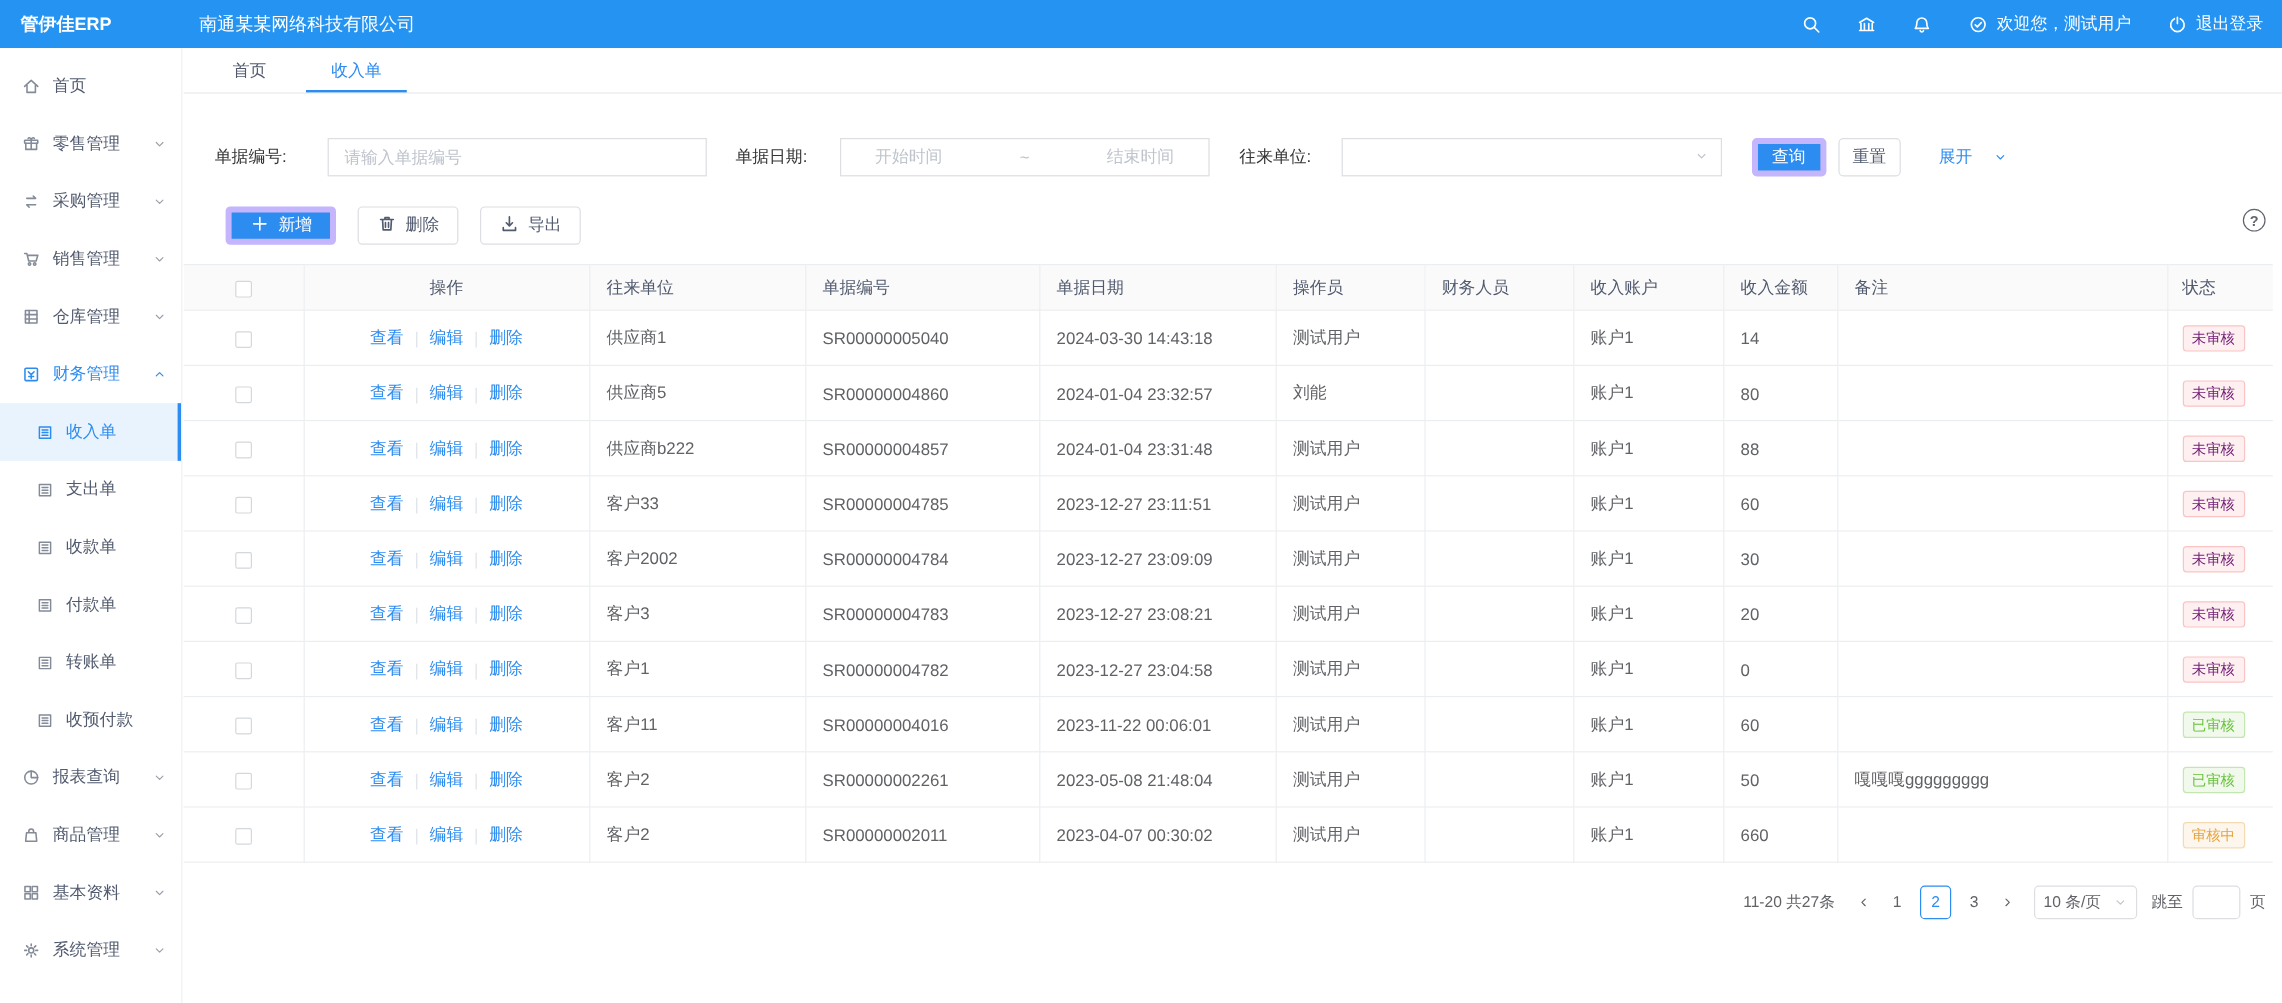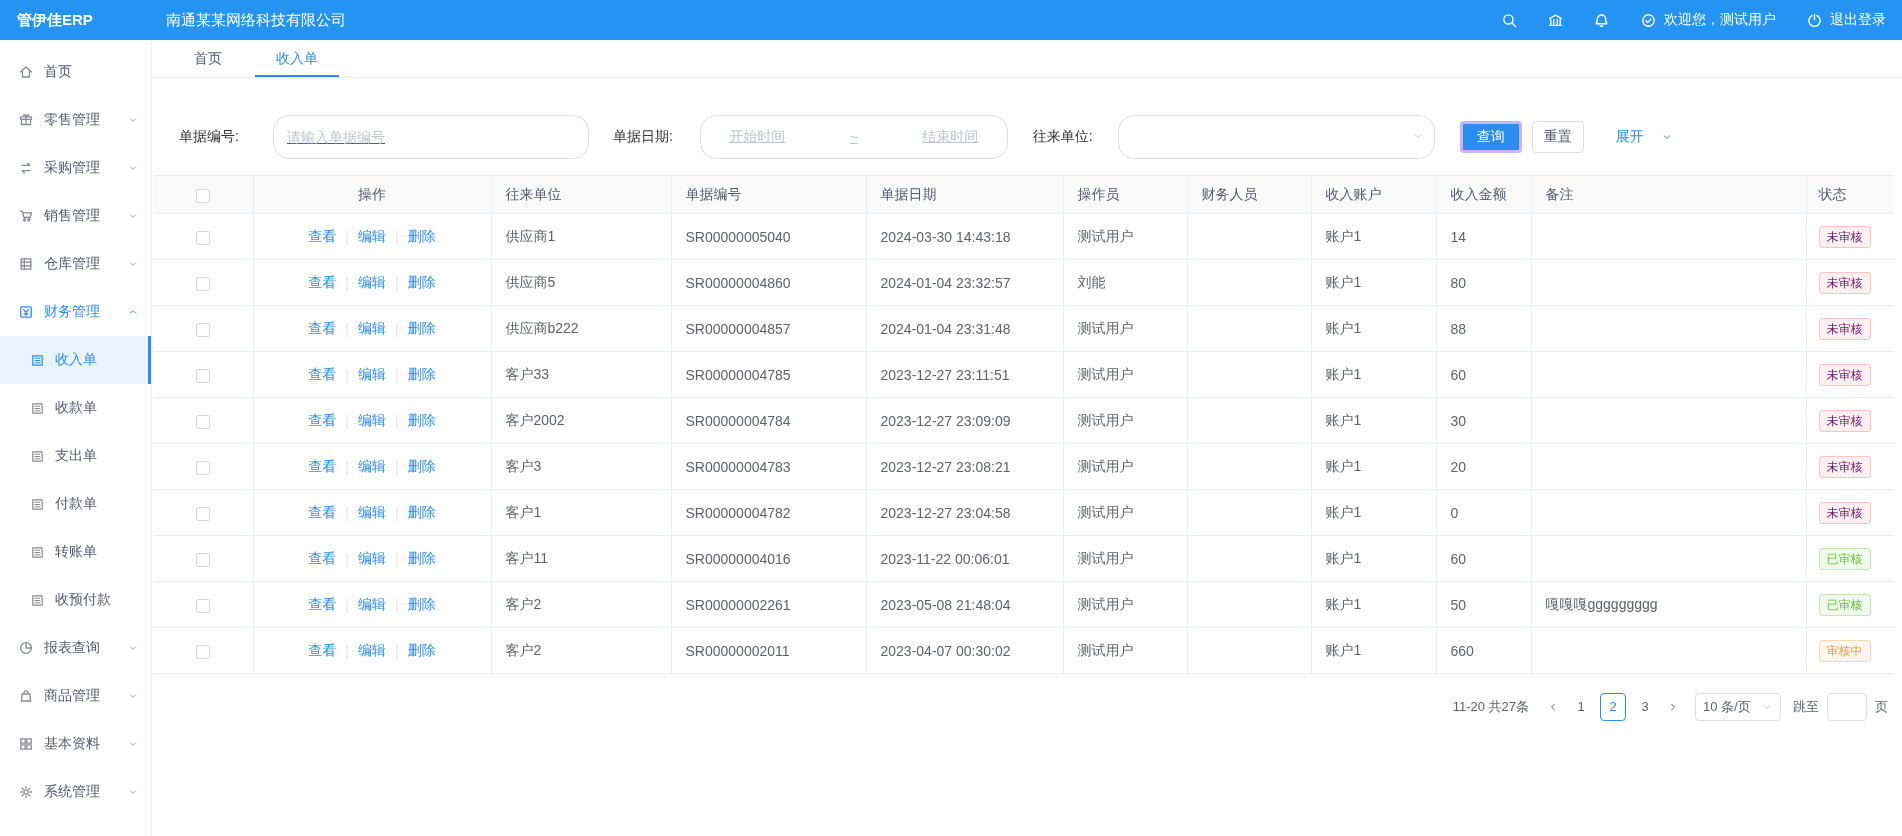--- a/index.html
+++ b/index.html
@@ -31,31 +31,31 @@
   
   .main { position:absolute; left:153px; top:40px; right:0; bottom:0; }
   .tabbar { height:38px; border-bottom:1px solid #e8eaec; display:flex; align-items:stretch; padding-left:41px; }
   .tab { font-size:14px; color:#515a6e; display:flex; align-items:center; position:relative; margin-right:54px; cursor:pointer; }
   .tab.active { color:#2d8cf0; }
   .tab.active::after { content:""; position:absolute; left:-21px; right:-21px; bottom:0; height:2px; background:#2d8cf0; }
 
   
   .filters { display:flex; align-items:center; margin-top:37px; padding-left:26px; font-size:14px; color:#333; }
   .f-label { white-space:nowrap; }
-  .inp { height:44px; border:1px solid #dcdee2; border-radius:16px; background:#fff;text-decoration:underline; }
+  .inp { height:32px; border:1px solid #dcdee2; border-radius:0; background:#fff; }
   .bill-input { width:316px; margin-left:34px; padding:0 13px; font-size:14px; color:#515a6e; outline:none; }
   .bill-input::placeholder { color:#bfc4cc; }
   .lbl-date { margin-left:24px; }
   .date-range { width:308px; margin-left:27px; display:flex; align-items:center; padding:0 18px; color:#bfc4cc; cursor:pointer;gap:48px; }
   .date-range .dr-part { flex:1; text-align:center; }
   .date-range .dr-sep { color:#bfc4cc; padding:0 6px; }
   .lbl-partner { margin-left:25px; }
   .partner-select { width:317px; margin-left:25px; display:flex; align-items:center; justify-content:flex-end; padding-right:10px; color:#c0c4cc; cursor:pointer; }
   .btn { height:32px; border-radius:4px; font-size:14px; display:inline-flex; align-items:center; justify-content:center; cursor:pointer; }
-  .btn-primary { background:#2d8cf0; color:#fff; border:3px solid #c4b5fd; }
+  .btn-primary { background:#2d8cf0; color:#fff; border:5px solid #c4b5fd; }
   .btn-default { background:#fff; color:#515a6e; border:1px solid #dcdee2; }
   .search-btn { width:62px; margin-left:25px; }
   .reset-btn { width:52px; margin-left:10px; }
   .expand-link { margin-left:32px; color:#2d8cf0; display:flex; align-items:flex-end; gap:17px; cursor:pointer; }
 
   
   .toolbar { margin-top:25px; padding-left:35px; display:flex; gap:18px; position:relative; }
   .toolbar .btn { padding:0 15px; gap:7px; }
   .toolbar .btn svg { stroke:currentColor; }
   .help-ico { position:absolute; right:14px; top:2px; width:19px; height:19px; border:1.5px solid #5f6570; border-radius:50%; color:#5f6570; font-size:12px; font-weight:bold; display:flex; align-items:center; justify-content:center; cursor:pointer; }
@@ -222,30 +222,30 @@
         </span>
         <span class="s-lbl">收入单</span>
       </div>
       <div class="side-item side-sub">
         <span class="s-ico">
           <svg class="ic" width="15" height="15" viewBox="0 0 16 16">
             <rect x="3" y="3" width="10" height="10"></rect>
             <path d="M5.4 5.6h5.2M5.4 8h5.2M5.4 10.4h5.2"></path>
           </svg>
         </span>
-        <span class="s-lbl">收款单</span>
+        <span class="s-lbl">支出单</span>
       </div>
       <div class="side-item side-sub">
         <span class="s-ico">
           <svg class="ic" width="15" height="15" viewBox="0 0 16 16">
             <rect x="3" y="3" width="10" height="10"></rect>
             <path d="M5.4 5.6h5.2M5.4 8h5.2M5.4 10.4h5.2"></path>
           </svg>
         </span>
-        <span class="s-lbl">支出单</span>
+        <span class="s-lbl">收款单</span>
       </div>
       <div class="side-item side-sub">
         <span class="s-ico">
           <svg class="ic" width="15" height="15" viewBox="0 0 16 16">
             <rect x="3" y="3" width="10" height="10"></rect>
             <path d="M5.4 5.6h5.2M5.4 8h5.2M5.4 10.4h5.2"></path>
           </svg>
         </span>
         <span class="s-lbl">付款单</span>
       </div>
@@ -350,20 +350,41 @@
       <button class="btn btn-primary search-btn">查询</button>
       <button class="btn btn-default reset-btn">重置</button>
       <span class="expand-link">
         <span>展开</span>
         <span><svg class="ic" width="12" height="12" viewBox="0 0 16 16">
               <path d="M4.3 6.3 8 10l3.7-3.7"></path>
             </svg></span>
       </span>
     </div>
 
+    <div class="toolbar">
+      <button class="btn btn-primary">
+        <span><svg class="ic" width="17" height="17" viewBox="0 0 16 16">
+              <path d="M8 3.2v9.6M3.2 8h9.6"></path>
+            </svg></span>
+        <span>新增</span>
+      </button>
+      <button class="btn btn-default">
+        <span><svg class="ic" width="17" height="17" viewBox="0 0 16 16">
+              <path d="M3 4.6h10M6.4 4.6V3.2h3.2v1.4M4.5 4.6l.5 8.2h6l.5-8.2M6.8 7v3.8M9.2 7v3.8"></path>
+            </svg></span>
+        <span>删除</span>
+      </button>
+      <button class="btn btn-default">
+        <span><svg class="ic" width="17" height="17" viewBox="0 0 16 16">
+              <path d="M8 2.6v6.8M5.6 7.2 8 9.6l2.4-2.4M3.2 11v2.2h9.6V11"></path>
+            </svg></span>
+        <span>导出</span>
+      </button>
+      <span class="help-ico">?</span>
+    </div>
 
     <table class="grid">
       <colgroup>
         <col style="width:100px">
           <col style="width:238px">
           <col style="width:180px">
           <col style="width:195px">
         <col style="width:197px">
           <col style="width:124px">
           <col style="width:124px">

